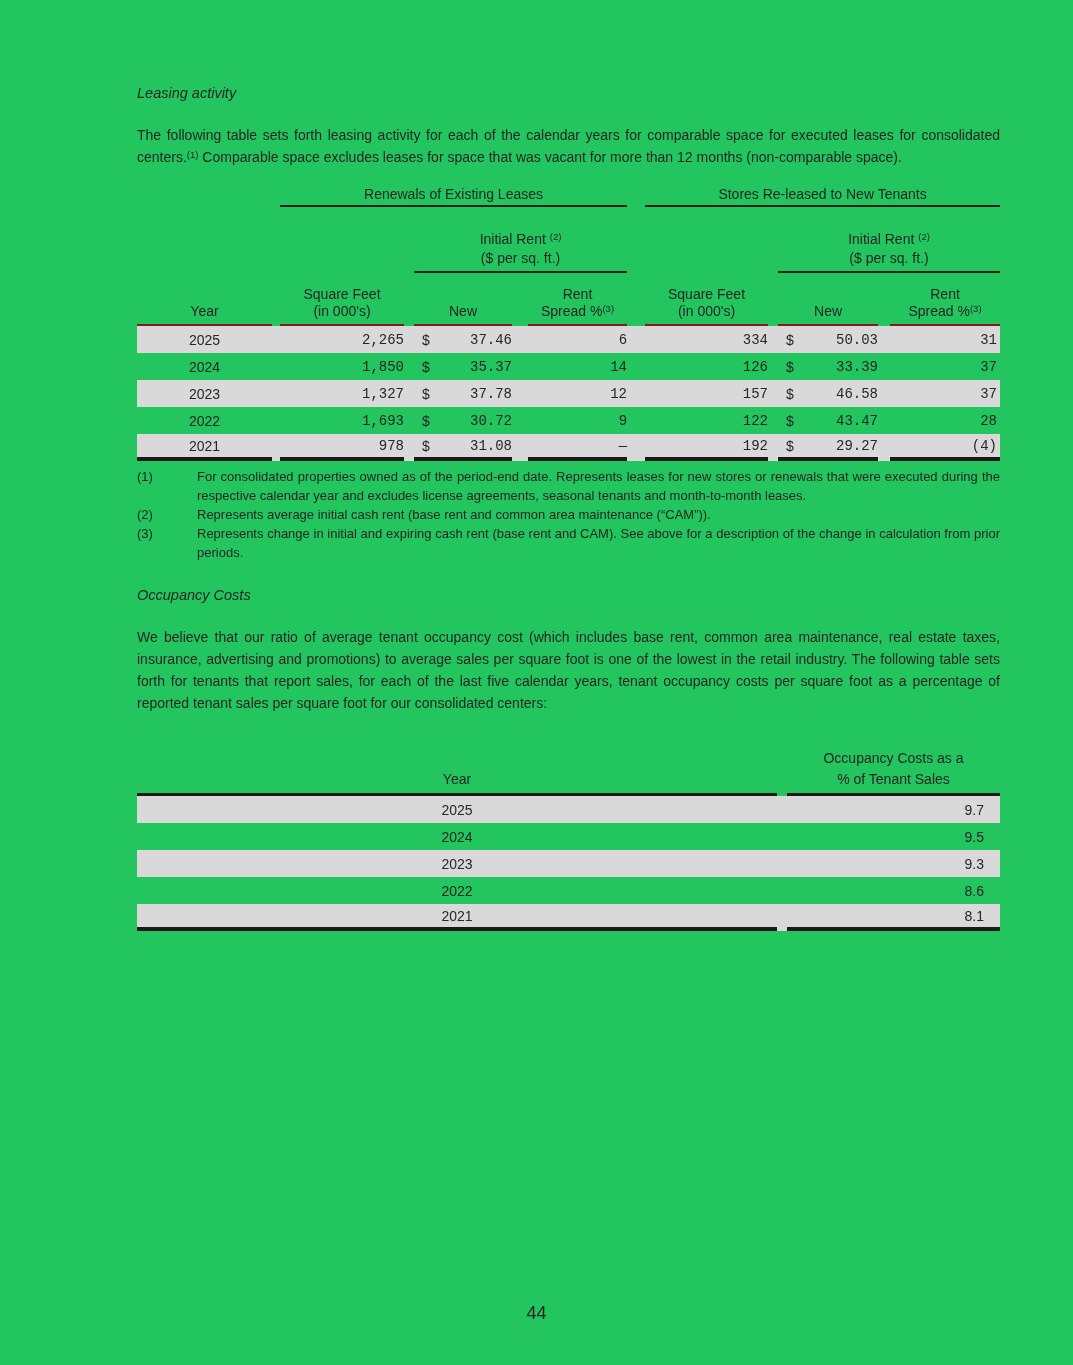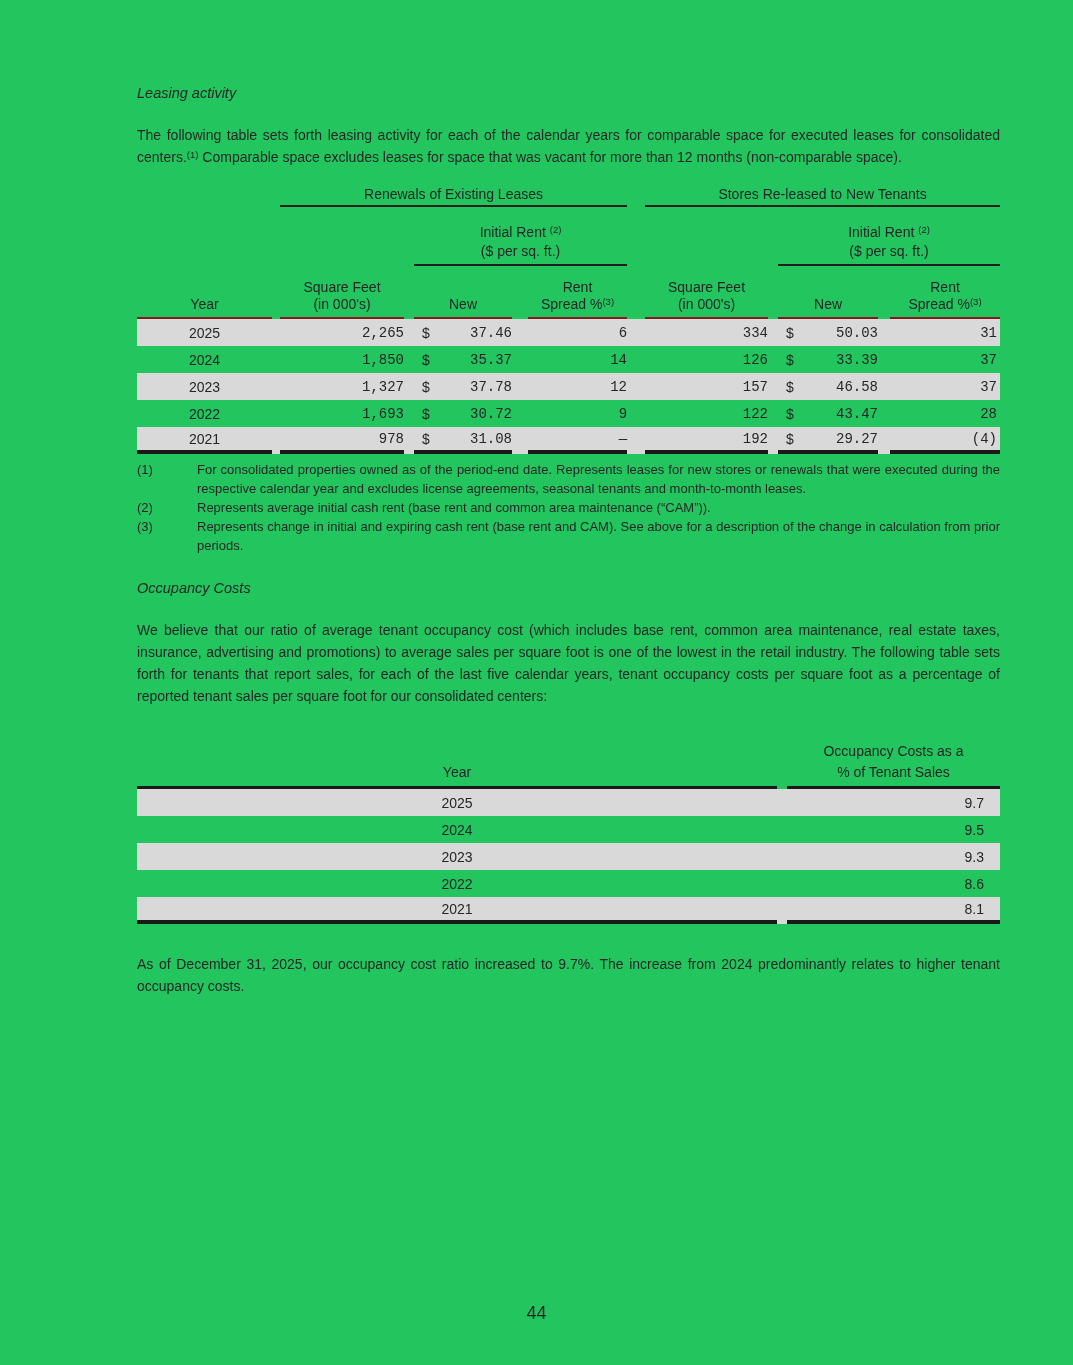--- a/index.html
+++ b/index.html
@@ -39,21 +39,21 @@
   .t2 { margin-top:34px; }
   tr.shaded td { background:#d9d9d9; }
   .c-center { text-align:center; }
   .c-num { text-align:right;font-family:Liberation Mono, monospace; }
   .c-dollar { text-align:left; padding-left:8px; }
   .t1 .data-row td { height:27px; }
   .t2 .data-row td { height:27px; }
   
   .r-group td { padding:4px 0 3px 0; text-align:center; vertical-align:bottom; }
   .bb-group { border-bottom:2px solid #231f20; }
-  .r-ir td { padding-top:17px; text-align:center; vertical-align:bottom; }
+  .r-ir td { padding-top:24px; text-align:center; vertical-align:bottom; }
   .r-sqft td { padding:3px 0 5px 0; text-align:center; vertical-align:bottom; }
   .bb-ir { border-bottom:2px solid #231f20; }
   .r-cols td { padding-top:13px; padding-bottom:4px; text-align:center; vertical-align:bottom; line-height:17px; }
   .bb-head { border-bottom:2px solid #7f1d1d; }
   .t1 .last-row .bb-bot { border-bottom:4px solid #1a1a1a; }
   .c-spread2 { padding-right:3px; }
   
   .t2 .head-row td { vertical-align:bottom; text-align:center; line-height:21px; padding-bottom:3px; }
   .t2 .bb-head2 { border-bottom:3px solid #1a1a1a; }
   .t2 .last-row .bb-bot2 { border-bottom:4px solid #1a1a1a; }
@@ -289,18 +289,17 @@
           <td class="c-val">8.6</td>
         </tr>
         <tr class="data-row shaded last-row">
           <td class="c-center bb-bot2">2021</td>
             <td></td>
           <td class="c-val bb-bot2">8.1</td>
         </tr>
       </tbody>
     </table>
 
-    <p class="para" style="margin-top:29px">As of December 31, 2025, our occupancy cost ratio increased to 9.7%. The increase from 2024 predominantly relates to higher tenant occupancy costs.</p>
 
   </div>
 
   <div class="page-number">44</div>
 </div>
 
 </body></html>

